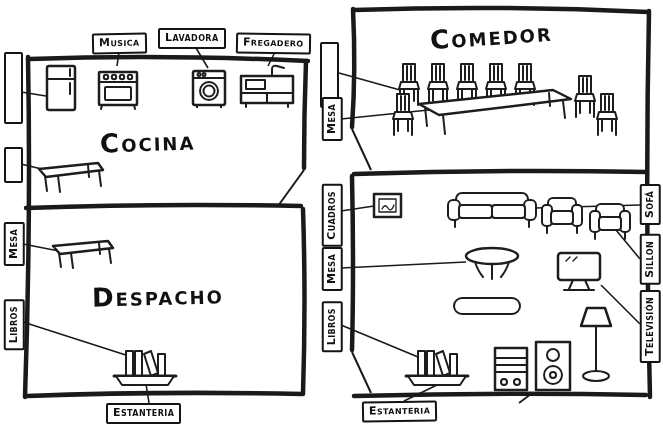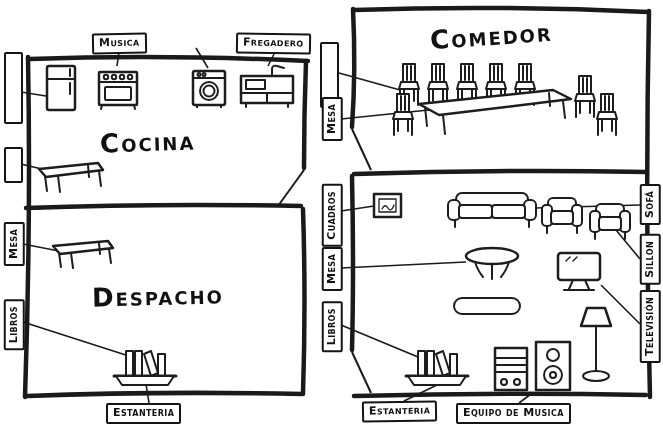--- a/index.html
+++ b/index.html
@@ -306,24 +306,24 @@
 
   <div class="room-title" style="left:100px;top:127px;transform:rotate(-2deg)">Cocina</div>
   <div class="room-title" style="left:92px;top:281px;transform:rotate(-1.5deg)">Despacho</div>
   <div class="room-title" style="left:430px;top:21px;transform:rotate(-4deg)">Comedor</div>
 
   <div class="empty-box" style="left:4px;top:52px;width:19px;height:72px"></div>
   <div class="empty-box" style="left:4px;top:147px;width:19px;height:36px"></div>
   <div class="empty-box" style="left:320px;top:42px;width:19px;height:66px"></div>
 
   <div class="label-box" style="left:92px;top:33px;transform:rotate(-1deg)">Musica</div>
+  <div class="label-box" style="left:158px;top:28px">Lavadora</div>
   <div class="label-box" style="left:236px;top:33px;transform:rotate(1deg)">Fregadero</div>
   <div class="label-box" style="left:106px;top:403px">Estanteria</div>
   <div class="label-box" style="left:362px;top:401px;transform:rotate(-1deg)">Estanteria</div>
-  <div class="label-box" style="left:456px;top:403px">Equipo de Musica</div>
 
   <div class="label-box v" style="left:4px;top:222px">Mesa</div>
   <div class="label-box v" style="left:4px;top:299px">Libros</div>
   <div class="label-box v" style="left:322px;top:97px">Mesa</div>
   <div class="label-box v" style="left:322px;top:184px">Cuadros</div>
   <div class="label-box v" style="left:322px;top:247px">Mesa</div>
   <div class="label-box v" style="left:322px;top:301px">Libros</div>
   <div class="label-box v" style="left:640px;top:184px">Sofá</div>
   <div class="label-box v" style="left:640px;top:234px">Sillon</div>
   <div class="label-box v" style="left:640px;top:290px">Televisión</div>

